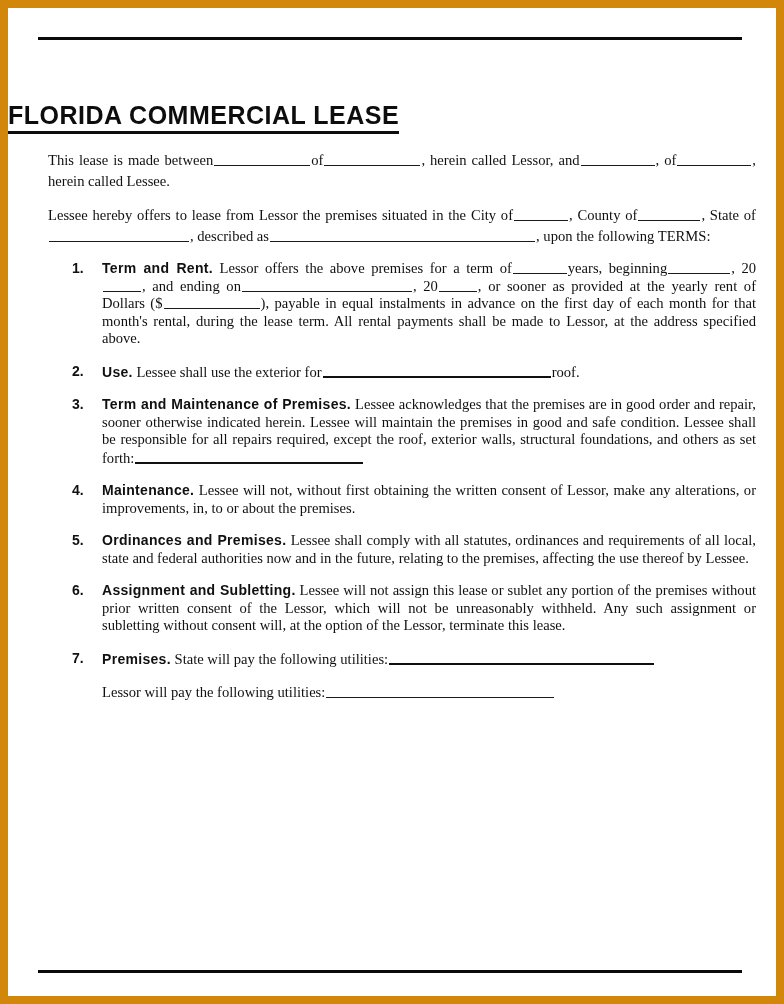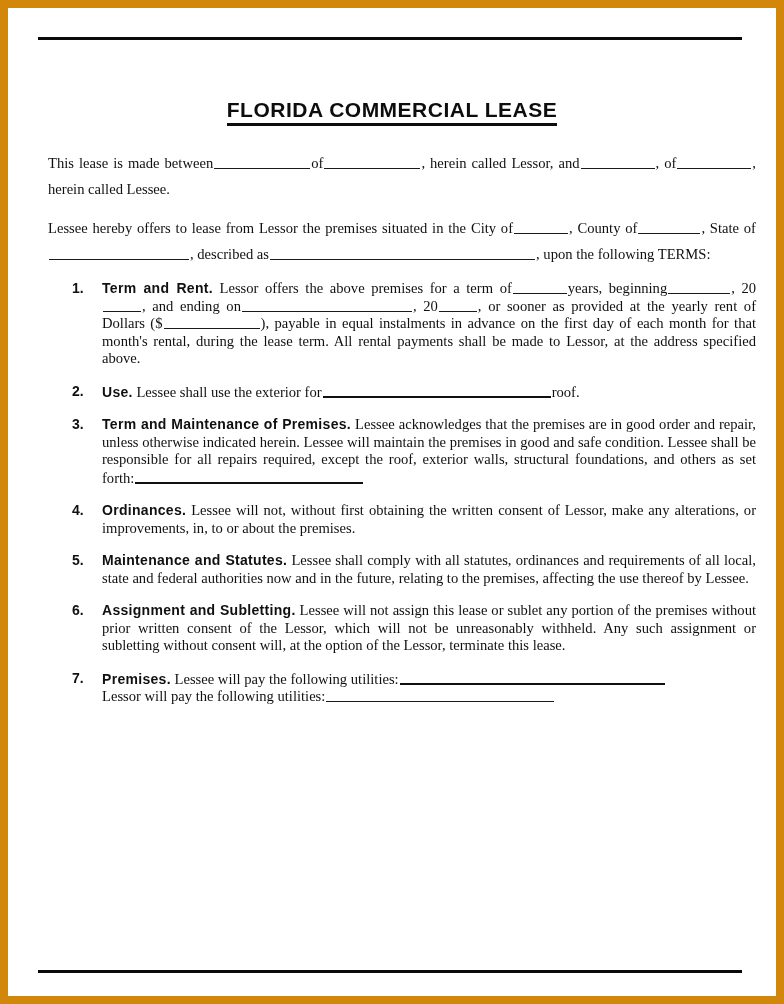--- a/index.html
+++ b/index.html
@@ -46,22 +46,22 @@
     width: 704px;
     height: 3px;
   }
 
   
   #doc-title {
     position: absolute;
     left: 0;
     right: 0;
     top: 76px;
-    text-align: center;
-    font-size: 21px;
+    text-align: left;
+    font-size: 25px;
     font-weight: bold;
     letter-spacing: 0.5px;
     color: #0d0d0d;
     font-family: "Liberation Sans", "DejaVu Sans", sans-serif;
   }
   #doc-title .ul {
     border-bottom: 3px solid #0d0d0d;
     padding-bottom: 1px;
     display: inline-block;
   }
@@ -70,21 +70,21 @@
   #body-col {
     position: absolute;
     left: 40px;
     top: 142px;
     width: 708px;
   }
 
   p.para {
     margin: 0 0 13px 0;
     font-size: 14.6px;
-    line-height: 26px;
+    line-height: 21px;
     color: #101010;
     text-align: justify;
     text-justify: inter-word;
   }
   p.para.tight { }
 
   
   ol#clauses {
     list-style: none;
     margin: 0;
@@ -109,21 +109,21 @@
     font-size: 14px;
   }
   li.clause .heading {
     font-weight: bold;
     font-family: "Liberation Sans", "DejaVu Sans", sans-serif;
     font-size: 14px;
     letter-spacing: 0.3px;
   }
   li.clause .sub {
     display: block;
-    margin-top: 0;
+    margin-top: 16px;
   }
 
   
   .blank {
     display: inline-block;
     border-bottom: 1px solid #1a1a1a;
     vertical-align: baseline;
     height: 12px;
     margin: 0 1px -1px 1px;
   }
@@ -164,45 +164,45 @@
 
         <li class="clause">
           <span class="num">2.</span>
           <span class="heading">Use.</span>
           <span>Lessee shall use the exterior for</span><span class="blank w-5xl thick"></span><span>roof.</span>
         </li>
 
         <li class="clause">
           <span class="num">3.</span>
           <span class="heading">Term and Maintenance of Premises.</span>
-          <span>Lessee acknowledges that the premises are in good order and repair, unless otherwise indicated herein.  Lessee will  maintain the premises in good and safe condition.  Lessee shall be responsible for all repairs required, except the roof, exterior walls, structural foundations, and others as set forth:</span><span class="blank w-5xl thick"></span>
+          <span>Lessee acknowledges that the premises are in good order and repair, sooner otherwise indicated herein.  Lessee will  maintain the premises in good and safe condition.  Lessee shall be responsible for all repairs required, except the roof, exterior walls, structural foundations, and others as set forth:</span><span class="blank w-5xl thick"></span>
         </li>
 
         <li class="clause">
           <span class="num">4.</span>
-          <span class="heading">Ordinances.</span>
+          <span class="heading">Maintenance.</span>
           <span>Lessee will not, without first obtaining the written consent of Lessor, make any alterations, or improvements, in, to or about the premises.</span>
         </li>
 
         <li class="clause">
           <span class="num">5.</span>
-          <span class="heading">Maintenance and Statutes.</span>
+          <span class="heading">Ordinances and Premises.</span>
           <span>Lessee shall comply with all statutes, ordinances and requirements of all local, state and federal authorities now and in the future, relating to the premises, affecting the use thereof by Lessee.</span>
         </li>
 
         <li class="clause">
           <span class="num">6.</span>
           <span class="heading">Assignment and Subletting.</span>
           <span>Lessee will not assign this lease or sublet any portion of the premises without prior written consent of the Lessor, which will not be unreasonably withheld.  Any such assignment or subletting without consent will, at the option of the Lessor, terminate this lease.</span>
         </li>
 
         <li class="clause">
           <span class="num">7.</span>
           <span class="heading">Premises.</span>
-          <span>Lessee will pay the following utilities:</span><span class="blank w-6xl thick"></span>
+          <span>State will pay the following utilities:</span><span class="blank w-6xl thick"></span>
           <span class="sub"><span>Lessor will pay the following utilities:</span><span class="blank w-5xl"></span></span>
         </li>
 
       </ol>
     </div>
 
     <div class="hrule" id="rule-bottom"></div>
 
   </div>
 </div>

